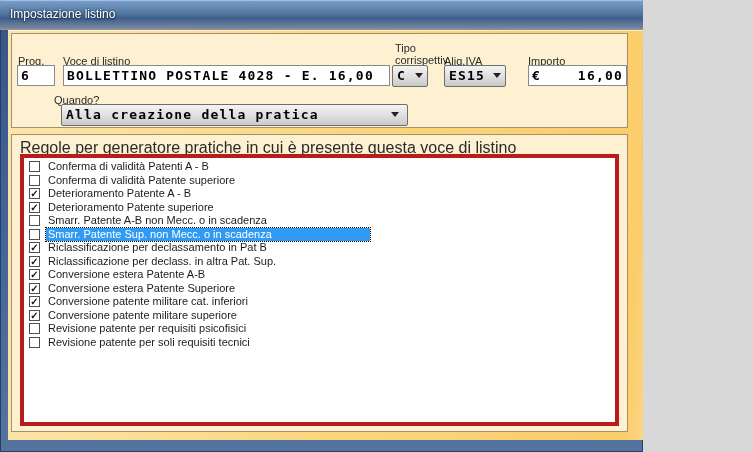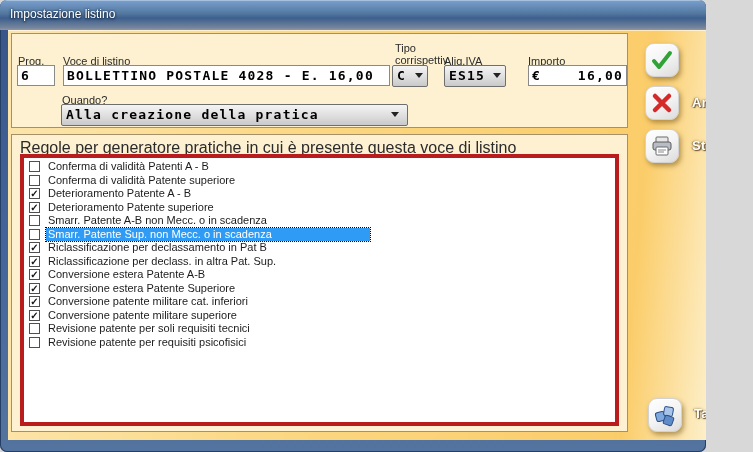--- a/index.html
+++ b/index.html
@@ -1,21 +1,21 @@
 <!DOCTYPE html>
 <html><head>
 <meta charset="utf-8">
 <style>
   * { margin:0; padding:0; box-sizing:border-box; }
   html,body { width:753px; height:452px; font-family:"Liberation Sans", sans-serif; }
   body { background:#d8d8d8; }
 
   .window {
-    position:relative; width:706px; height:452px;
-    border-radius:7px; overflow:hidden;
+    position:relative; width:643px; height:452px;
+    border-radius:1px; overflow:hidden;
     background:linear-gradient(180deg,#7ea3d1 0px,#4a6fa5 12px,#38568a 30px,#44659b 55%,#54749f 100%);
     box-shadow:inset 0 0 0 1px #243f63;
   }
   .titlebar {
     position:absolute; left:0; top:0; width:753px; height:30px;
     background:linear-gradient(180deg,#7aa0cf 0%,#53789f 45%,#3d5f8e 60%,#74849c 92%,#8f97a2 100%);
     box-shadow:inset 0 1px 0 rgba(255,255,255,.35);
   }
   .title {
     position:absolute; left:10px; top:0; line-height:29px;
@@ -110,21 +110,21 @@
         <span>ES15</span>
         <span class="arrow"></span>
       </div>
 
       <div class="fldlabel" style="left:516px; top:21px;">Importo</div>
       <div class="textfield money" style="left:516px; top:31px; width:99px;">
         <span>€</span>
         <span>16,00</span>
       </div>
 
-      <div class="fldlabel" style="left:50px; top:60px;">Quando?</div>
+      <div class="fldlabel" style="left:42px; top:60px;">Quando?</div>
       <div class="combo" style="left:49px; top:70px; width:347px;">
         <span>Alla creazione della pratica</span>
         <span class="arrow" style="right:8px;"></span>
       </div>
     </div>
 
     <div class="panel panel-rules">
       <div class="rules-label">Regole per generatore pratiche in cui è presente questa voce di listino</div>
       <div class="listbox">
           <div class="row">
@@ -170,25 +170,25 @@
           <div class="row">
             <span class="cb">✓</span>
             <span class="lbl">Conversione patente militare cat. inferiori</span>
           </div>
           <div class="row">
             <span class="cb">✓</span>
             <span class="lbl">Conversione patente militare superiore</span>
           </div>
           <div class="row">
             <span class="cb"></span>
+            <span class="lbl">Revisione patente per requisiti psicofisici</span>
+          </div>
+          <div class="row">
+            <span class="cb"></span>
             <span class="lbl">Revisione patente per soli requisiti tecnici</span>
-          </div>
-          <div class="row">
-            <span class="cb"></span>
-            <span class="lbl">Revisione patente per requisiti psicofisici</span>
           </div>
         </div>
     </div>
 
     <div class="iconbtn" style="left:637px; top:13px;">
       <svg width="24" height="24" viewBox="0 0 24 24">
         <path d="M4 13 L9 19 L20 5" fill="none" stroke="#2fa336" stroke-width="4" stroke-linecap="round" stroke-linejoin="round"></path>
       </svg>
     </div>
     <div class="btnlabel" style="left:684px; top:22px;padding-left:26px;">OK</div>

